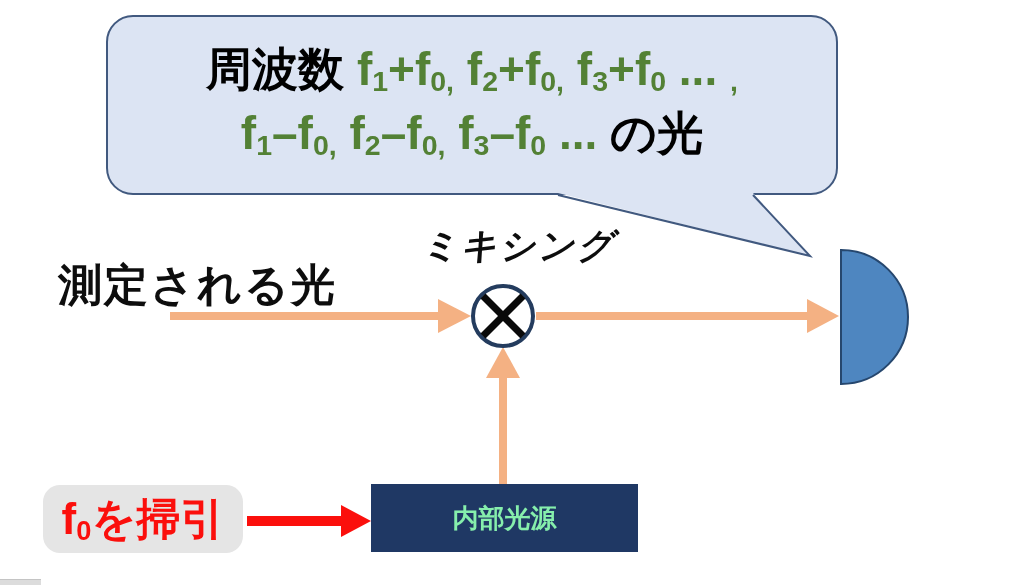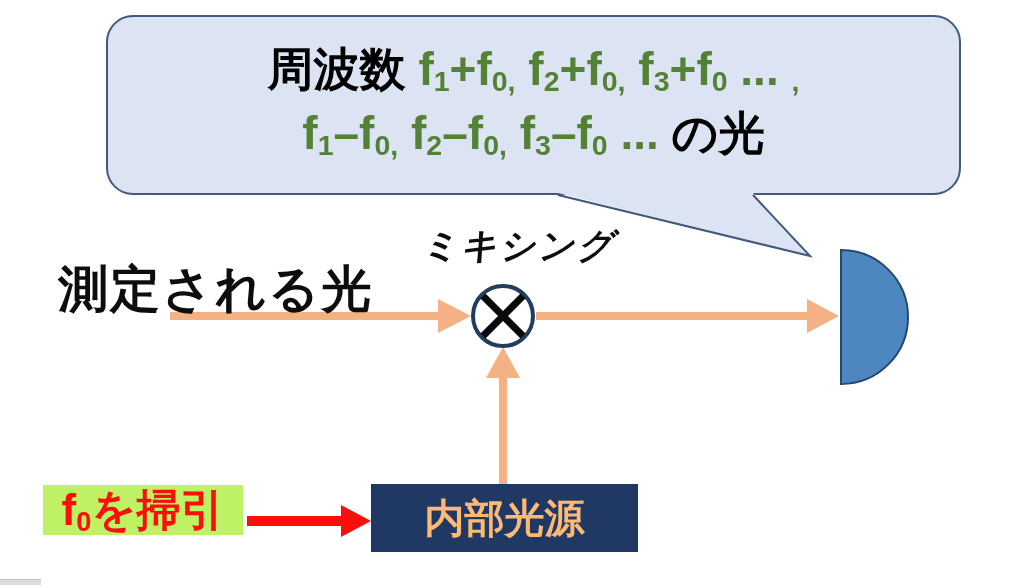--- a/index.html
+++ b/index.html
@@ -10,21 +10,21 @@
   .canvas{
     position:relative;
     width:1024px;height:585px;
     background:#ffffff;
     overflow:hidden;
   }
   
   .bubble{
     position:absolute;
     left:106px;top:15px;
-    width:855px;height:180px;
+    width:732px;height:180px;
     box-sizing:border-box;
     background:#dce4f3;
     border:2px solid #41597f;
     border-radius:27px;
     z-index:1;
   }
   .bubble-text{
     position:absolute;
     left:0;top:20px;width:100%;
     text-align:center;
@@ -54,43 +54,44 @@
   .pd-shape{stroke:#26476e;stroke-width:2px;}
   .red-line{stroke:#fb0f0c;stroke-width:10px;}
   
   .lbl{
     position:absolute;
     font-weight:bold;
     color:#0d0d0d;
     white-space:nowrap;
     z-index:3;
   }
-  .lbl-measured{left:58px;top:256px;font-size:50px;letter-spacing:2px;}
+  .lbl-measured{left:58px;top:256px;font-size:44px;letter-spacing:2px;}
   .lbl-mixing{left:424px;top:222px;font-size:36px;letter-spacing:2px;transform:skewX(-12deg);}
   .lbl-photodiode{left:758px;top:393px;font-size:41px;}
   
   .source-box{
     position:absolute;
     left:371px;top:484px;
     width:267px;height:68px;
     background:#1f3864;
     display:flex;align-items:center;justify-content:center;
     z-index:3;
   }
   .source-box .txt{
-    color:#fdba74;font-weight:bold;font-size:40px;white-space:nowrap;
+    color:#86efac;font-weight:bold;font-size:26px;white-space:nowrap;
   }
   
   .sweep-box{
     position:absolute;
     left:43px;top:485px;
-    width:200px;height:50px;
-    background:#bef264;
+    width:200px;height:68px;
+    background:#e5e5e5;
     display:flex;align-items:center;justify-content:center;
     z-index:3;
+    border-radius:17px;
   }
   .sweep-box .seg-line{
     font-weight:bold;font-size:44px;line-height:1;white-space:nowrap;
   }
   .sweep-box sub{
     font-size:0.62em;line-height:0;vertical-align:-0.22em;
   }
   
   .scrollbar-frag{
     position:absolute;

